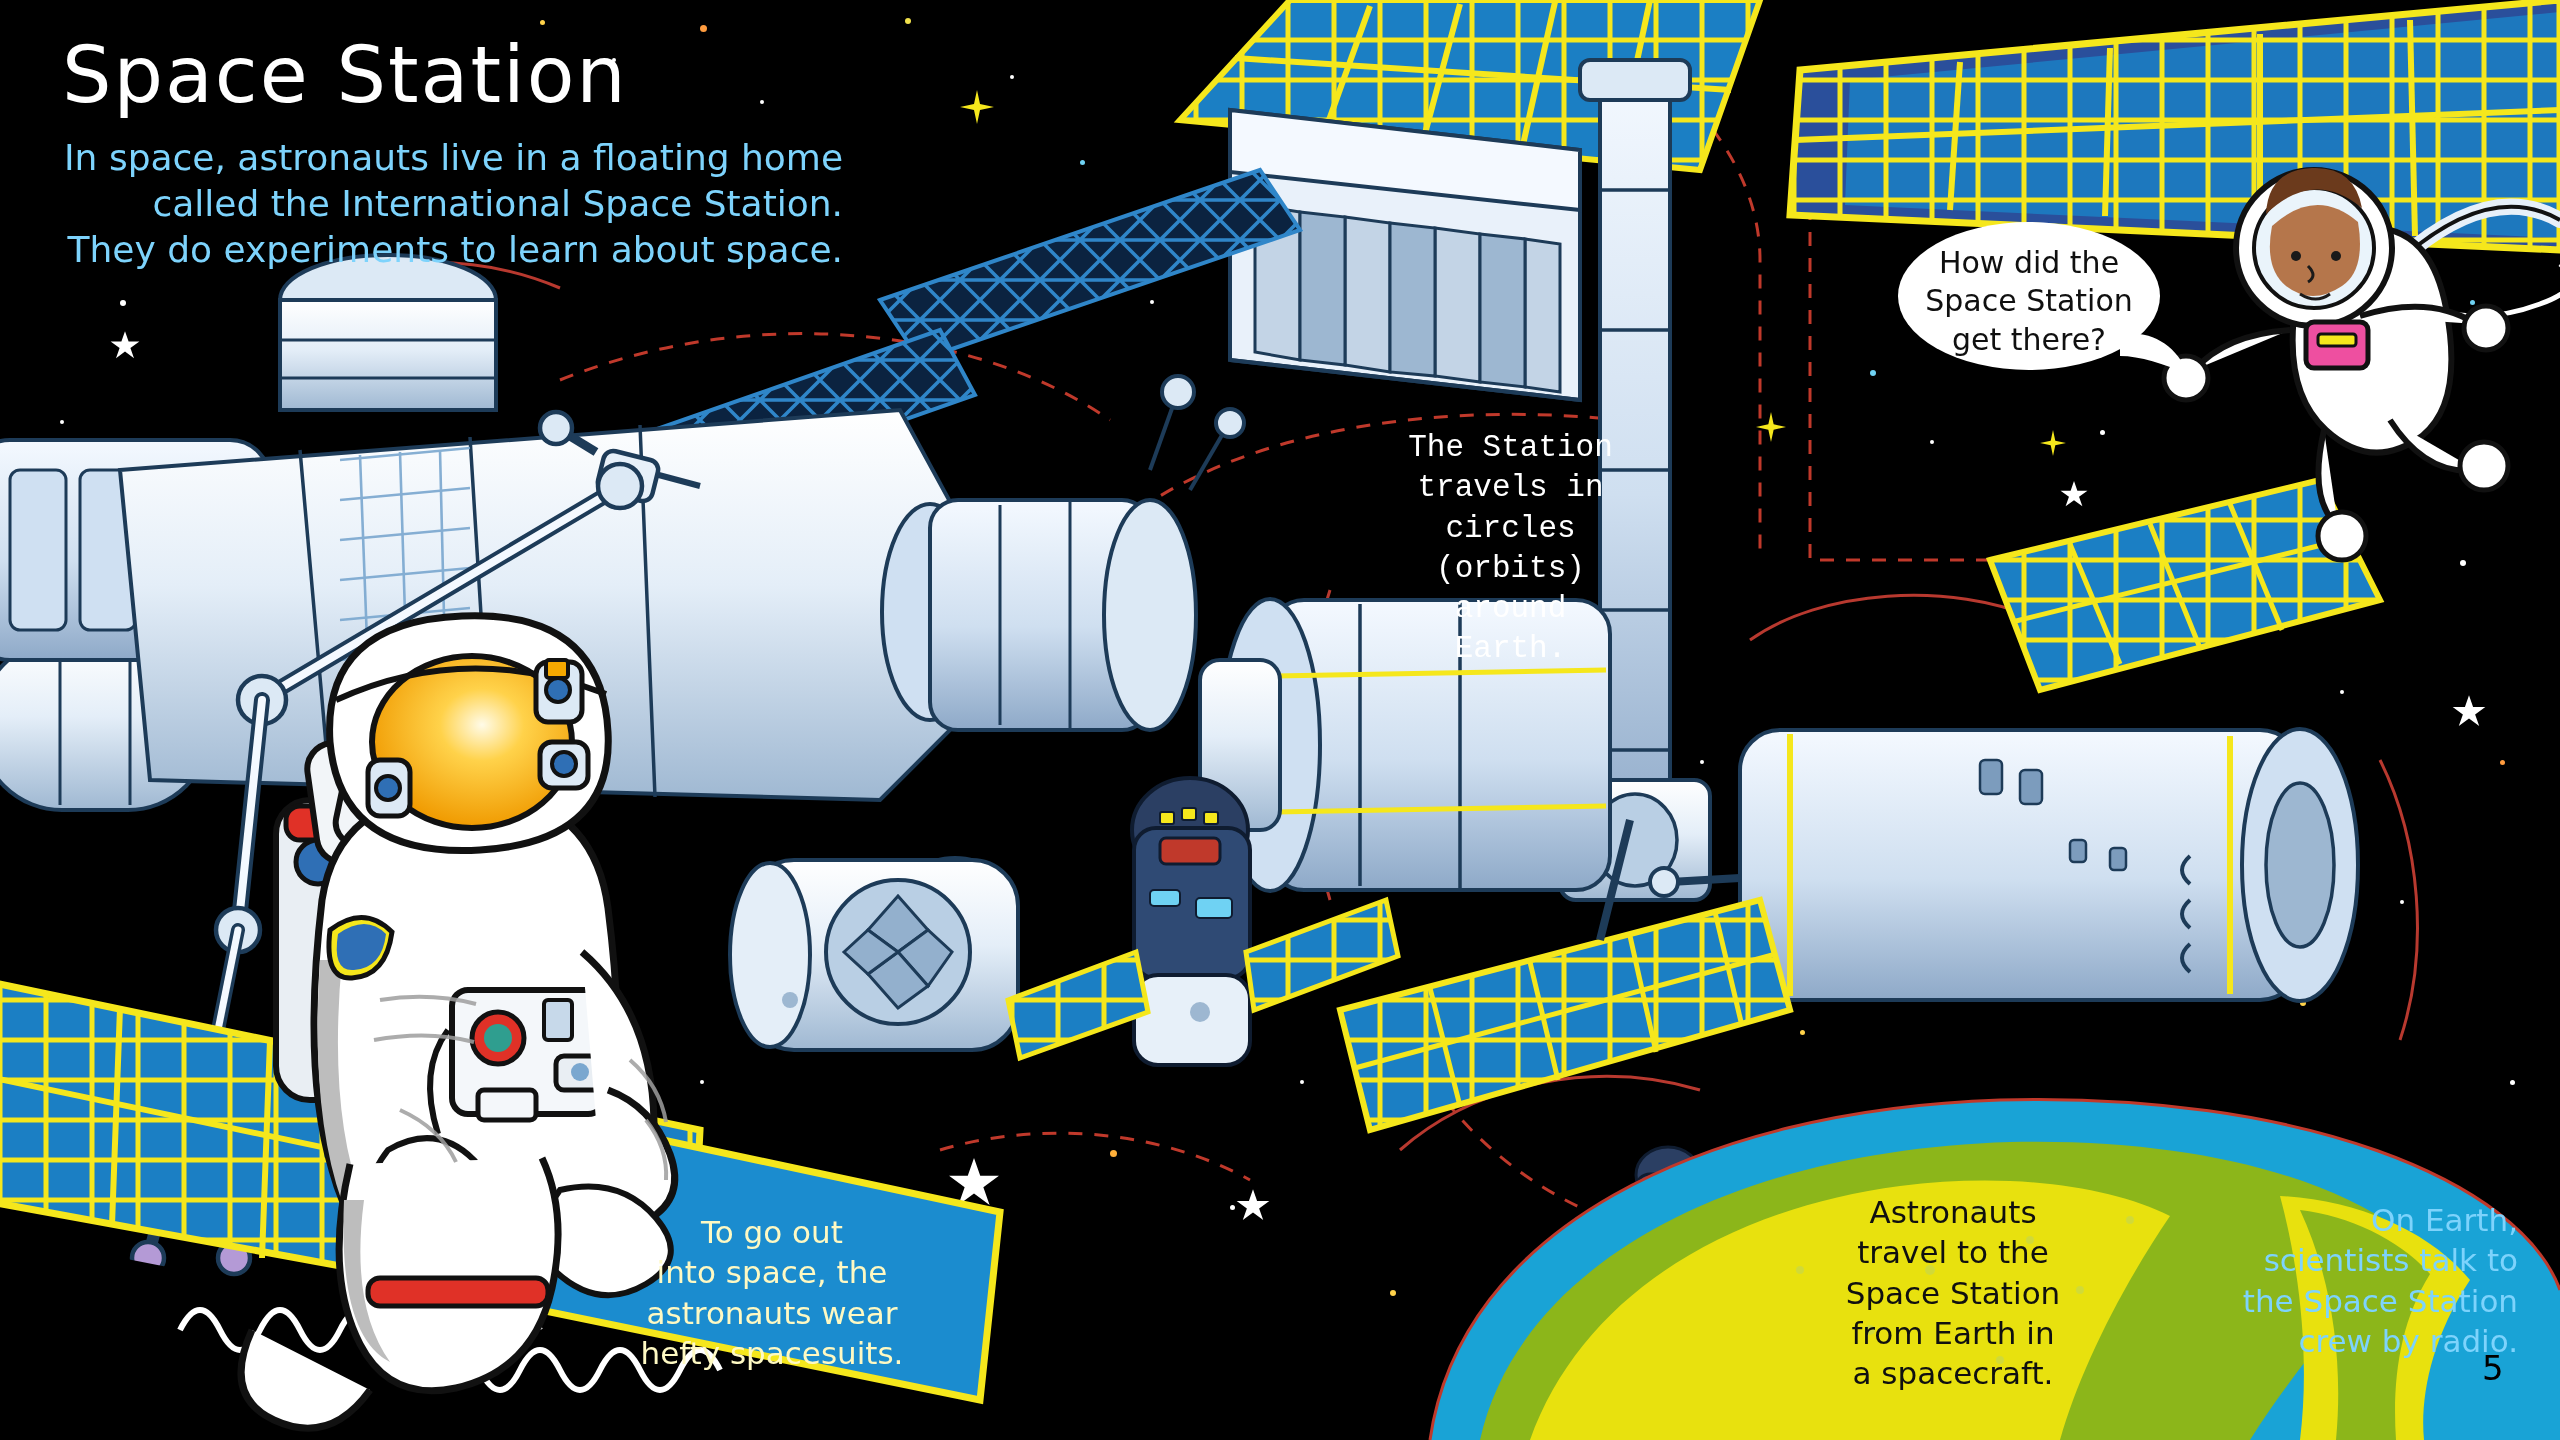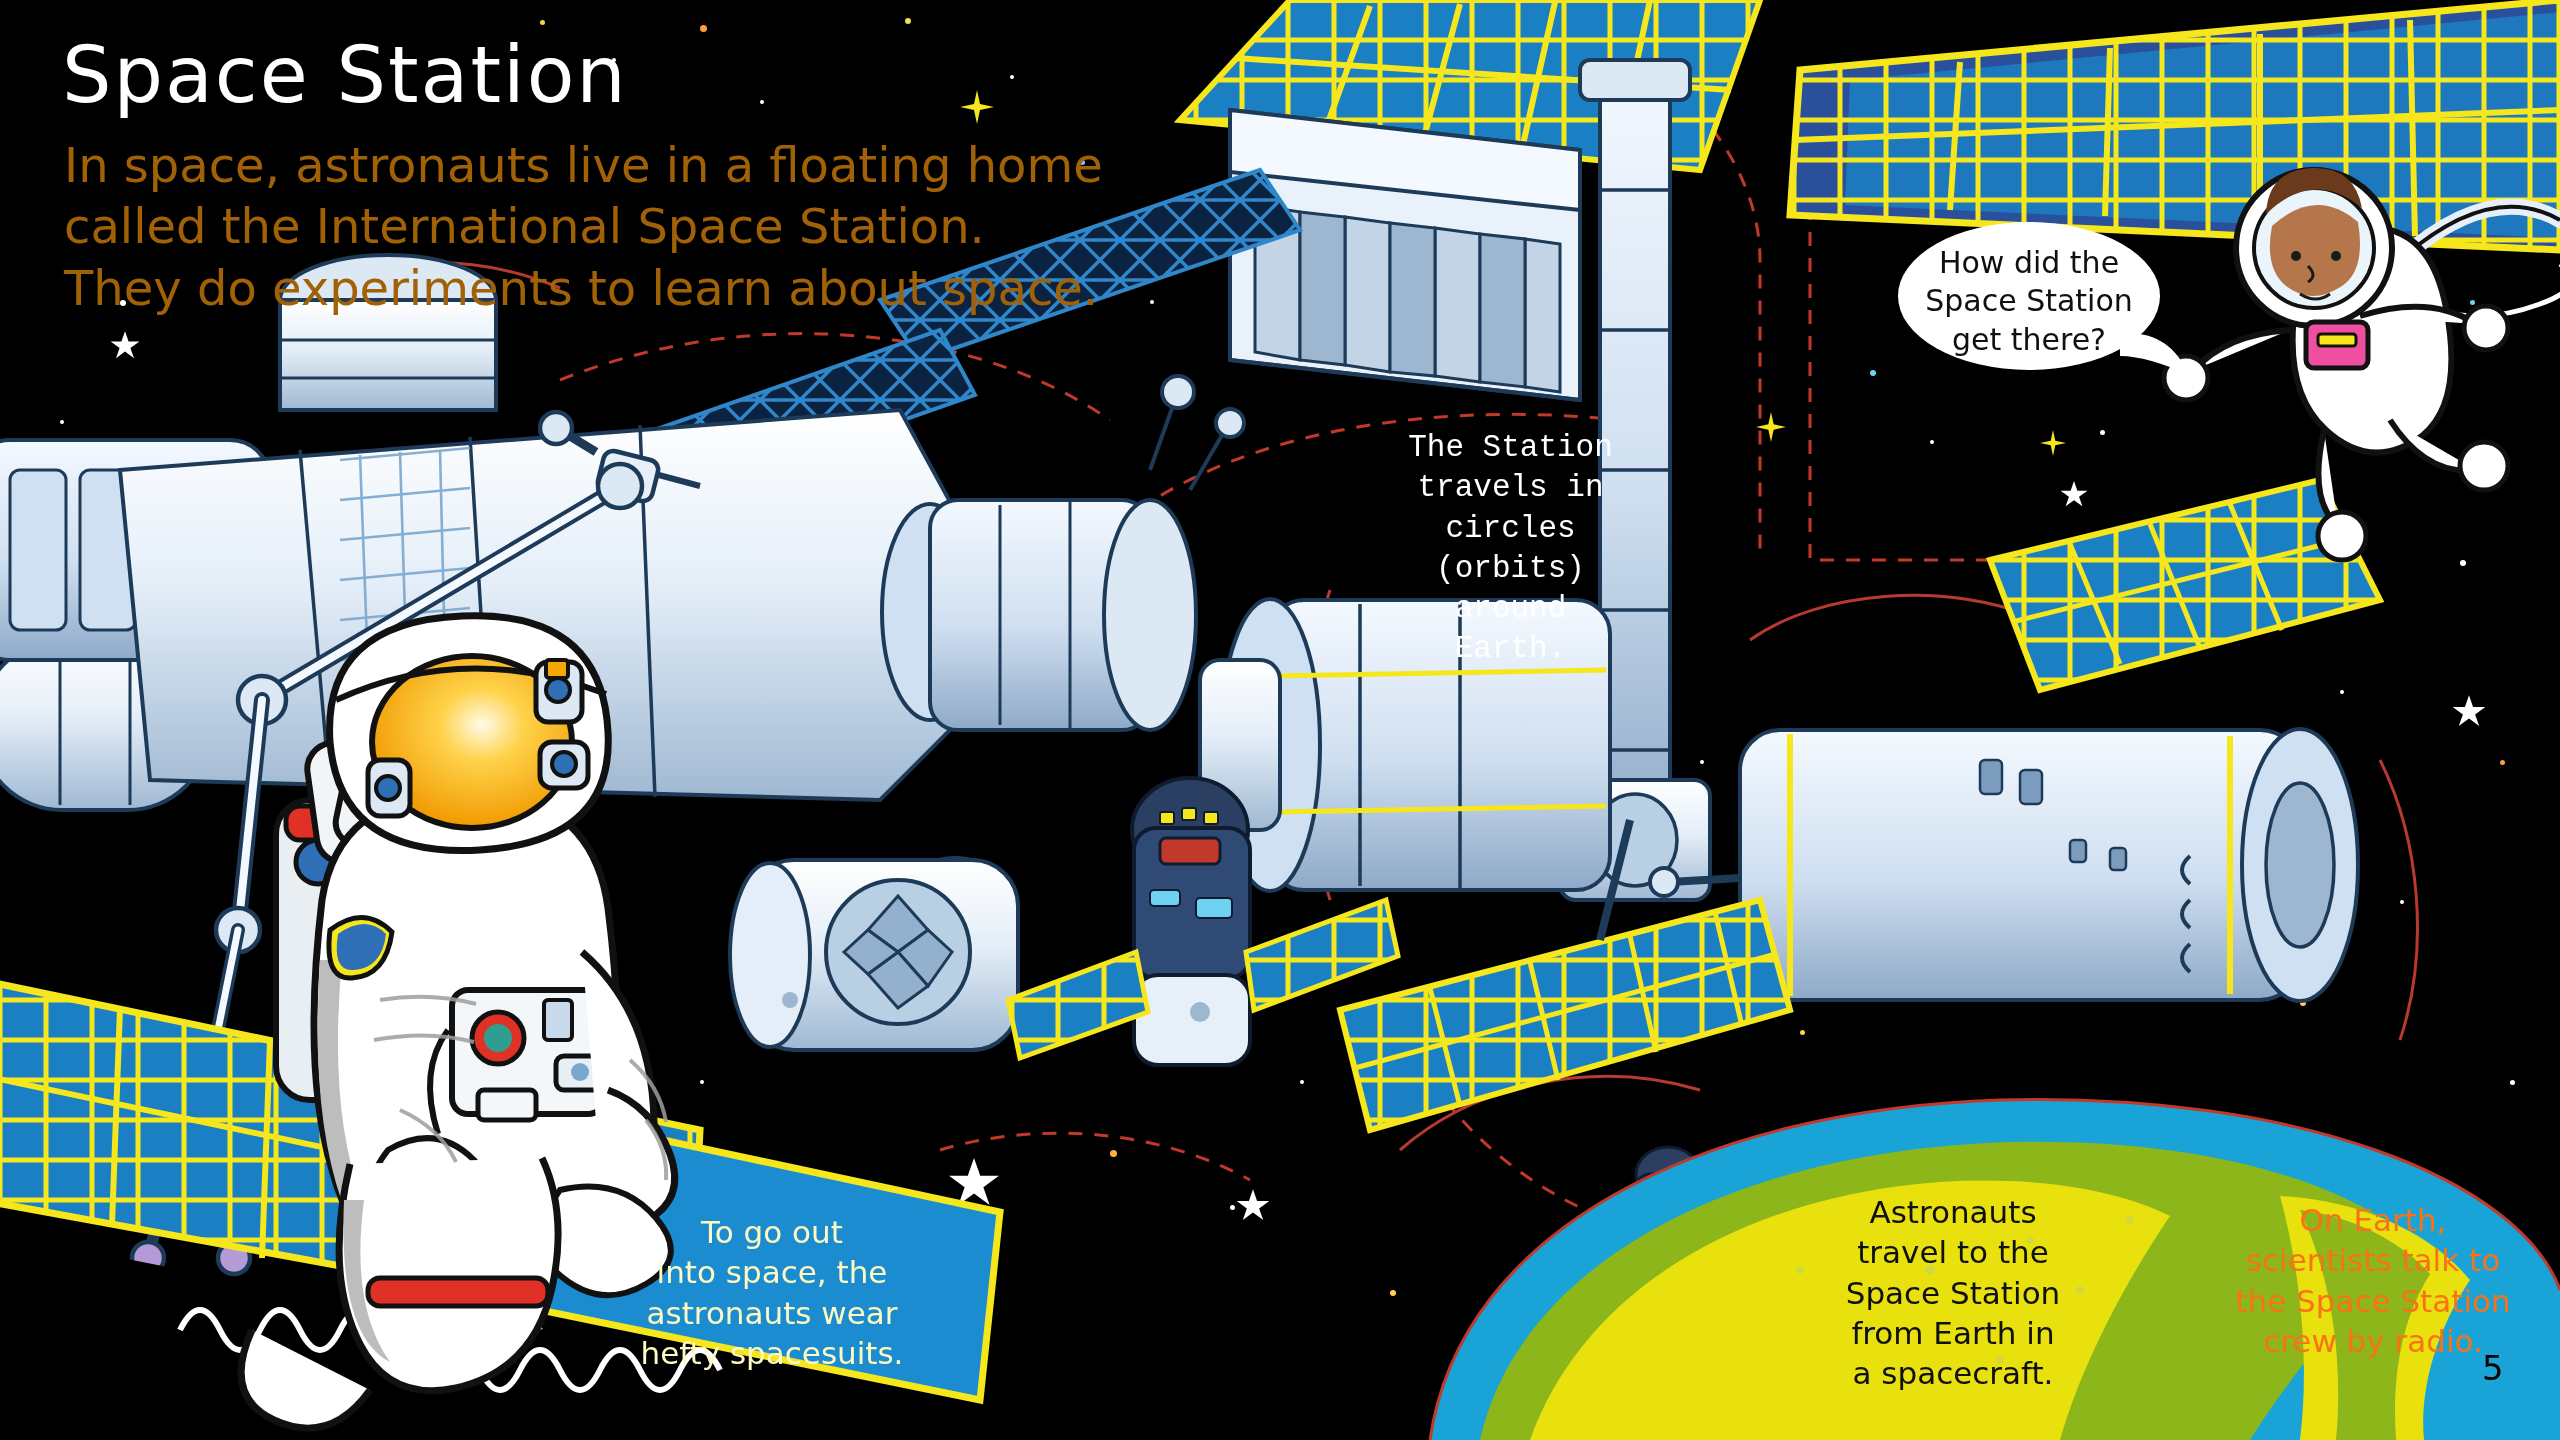--- a/index.html
+++ b/index.html
@@ -13,31 +13,31 @@
   .star{position:absolute;border-radius:50%;background:#ffffff;}
   .star4{position:absolute;}
   .star4 svg{display:block;}
 
   
   .abs{position:absolute;}
 
   
   #title{position:absolute;left:62px;top:36px;font-size:78px;color:#ffffff;
          letter-spacing:2px;line-height:1;white-space:nowrap;}
-  #intro{position:absolute;left:64px;top:135px;font-size:48px;color:#a16207;
-         line-height:1.28;white-space:pre-line;}
+  #intro{position:absolute;left:64px;top:135px;font-size:36px;color:#7dd3fc;
+         line-height:1.28;white-space:pre-line;text-align:right;}
 
   .caption{position:absolute;color:#ffffff;font-size:31px;line-height:1.3;text-align:center;
            white-space:pre-line;}
 
   #cap-six{left:700px;top:292px;width:270px;text-align:center;}
   #cap-orbit{left:1378px;top:428px;width:265px;font-family:Liberation Mono, monospace;}
   #cap-suit{left:612px;top:1212px;width:320px;color:#fef9c3;text-align:center;}
   #cap-travel{left:1818px;top:1192px;width:270px;color:#101010;}
-  #cap-radio{left:2228px;top:1200px;width:290px;color:#f97316;text-align:center;}
+  #cap-radio{left:2228px;top:1200px;width:290px;color:#7dd3fc;text-align:right;}
 
   #bubble{position:absolute;left:1898px;top:222px;width:262px;height:148px;
           background:#ffffff;border-radius:50%;}
   #bubble-text{position:absolute;left:1898px;top:244px;width:262px;text-align:center;
                font-size:30px;line-height:1.28;color:#101010;white-space:pre-line;}
   #bubble-tail{position:absolute;left:2120px;top:330px;width:70px;height:48px;}
 
   .pagenum{position:absolute;font-size:34px;color:#000000;}
   #pg-left{left:52px;top:1352px;}
   #pg-right{left:2482px;top:1348px;}

